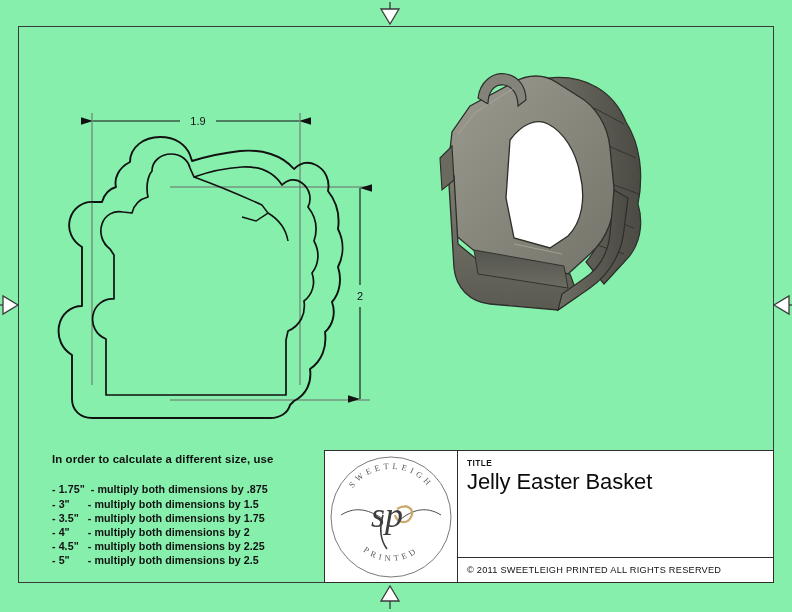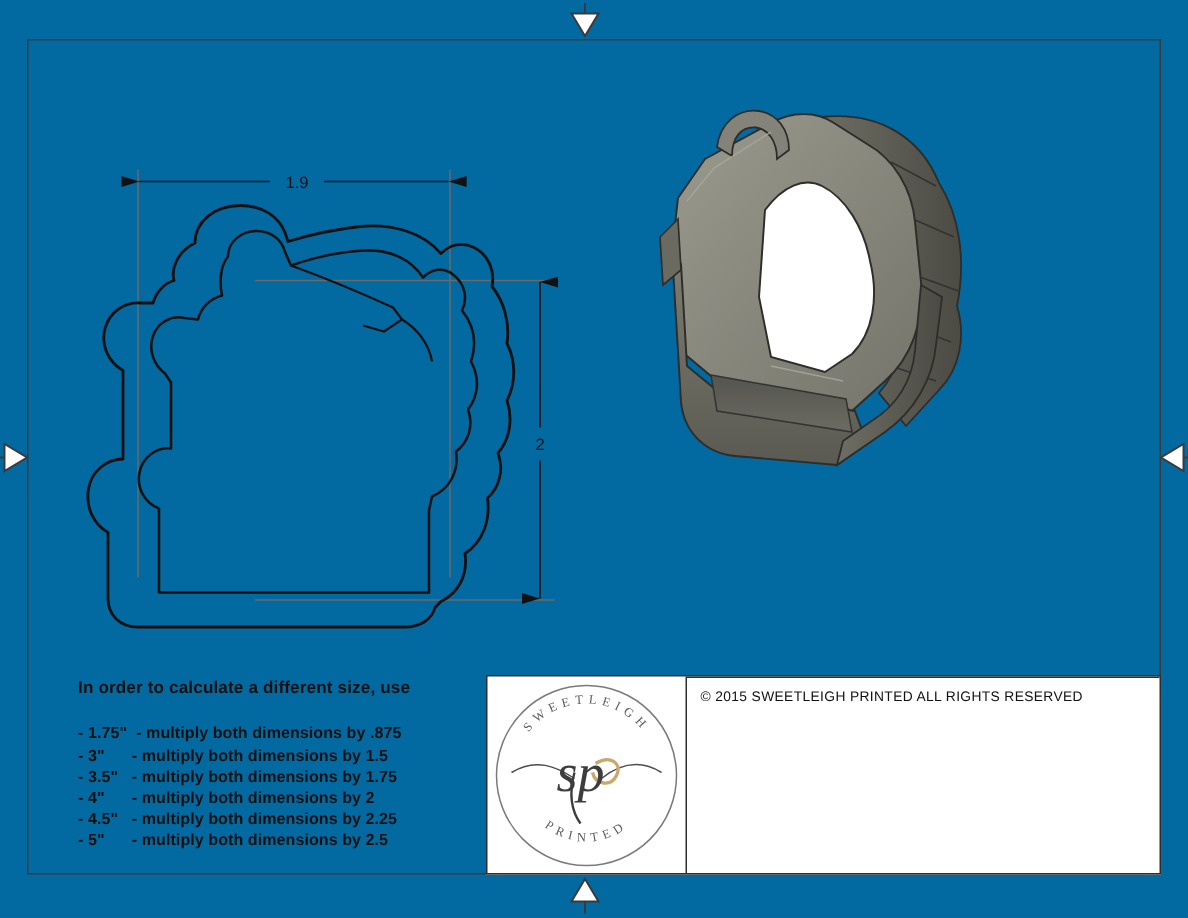--- a/index.html
+++ b/index.html
@@ -1,17 +1,17 @@
 <!DOCTYPE html>
 <html><head>
 <meta charset="utf-8">
 <style>
   html,body{margin:0;padding:0;background:#ffffff;}
   body{width:792px;height:612px;overflow:hidden;font-family:"Liberation Sans",sans-serif;}
-  #sheet{position:relative;width:792px;height:612px;background:#0369a1;}
+  #sheet{position:relative;width:792px;height:612px;background:#86efac;}
 
   
   .border-frame{
     position:absolute;left:18px;top:26px;width:756px;height:557px;
     border:1.6px solid #3a3a3a;box-sizing:border-box;background:transparent;
   }
 
   
   .notes{position:absolute;left:52px;top:452px;width:270px;color:#111;font-weight:bold;}
   .notes .intro{font-size:11.4px;line-height:15.4px;letter-spacing:.1px;}
@@ -253,17 +253,21 @@
         <path d="M14 62 C 30 52, 44 58, 56 66" fill="none" stroke="#4d4d4d" stroke-width="1"></path>
         <path d="M114 62 C 98 52, 84 58, 74 66" fill="none" stroke="#4d4d4d" stroke-width="1"></path>
 
         <path d="M70 56 C 80 50, 88 56, 84 64 C 80 72, 70 70, 68 62" fill="none" stroke="#c9a86a" stroke-width="2.2"></path>
 
         <text x="60" y="74" font-size="36" fill="#3d3d3d" text-anchor="middle" font-family="Liberation Serif, serif" font-style="italic">sp</text>
         <path d="M56 62 C 52 76, 54 88, 60 96" fill="none" stroke="#3d3d3d" stroke-width="1.6"></path>
       </svg>
     </div>
     <div class="tb-right">
-      <div class="tb-copy">© 2015  SWEETLEIGH PRINTED  ALL RIGHTS RESERVED</div>
+      <div class="tb-main">
+        <div class="tb-label">TITLE</div>
+        <div class="tb-title">Jelly Easter Basket</div>
+      </div>
+      <div class="tb-copy">© 2011  SWEETLEIGH PRINTED  ALL RIGHTS RESERVED</div>
     </div>
   </div>
 
 </div>
 
 </body></html>

